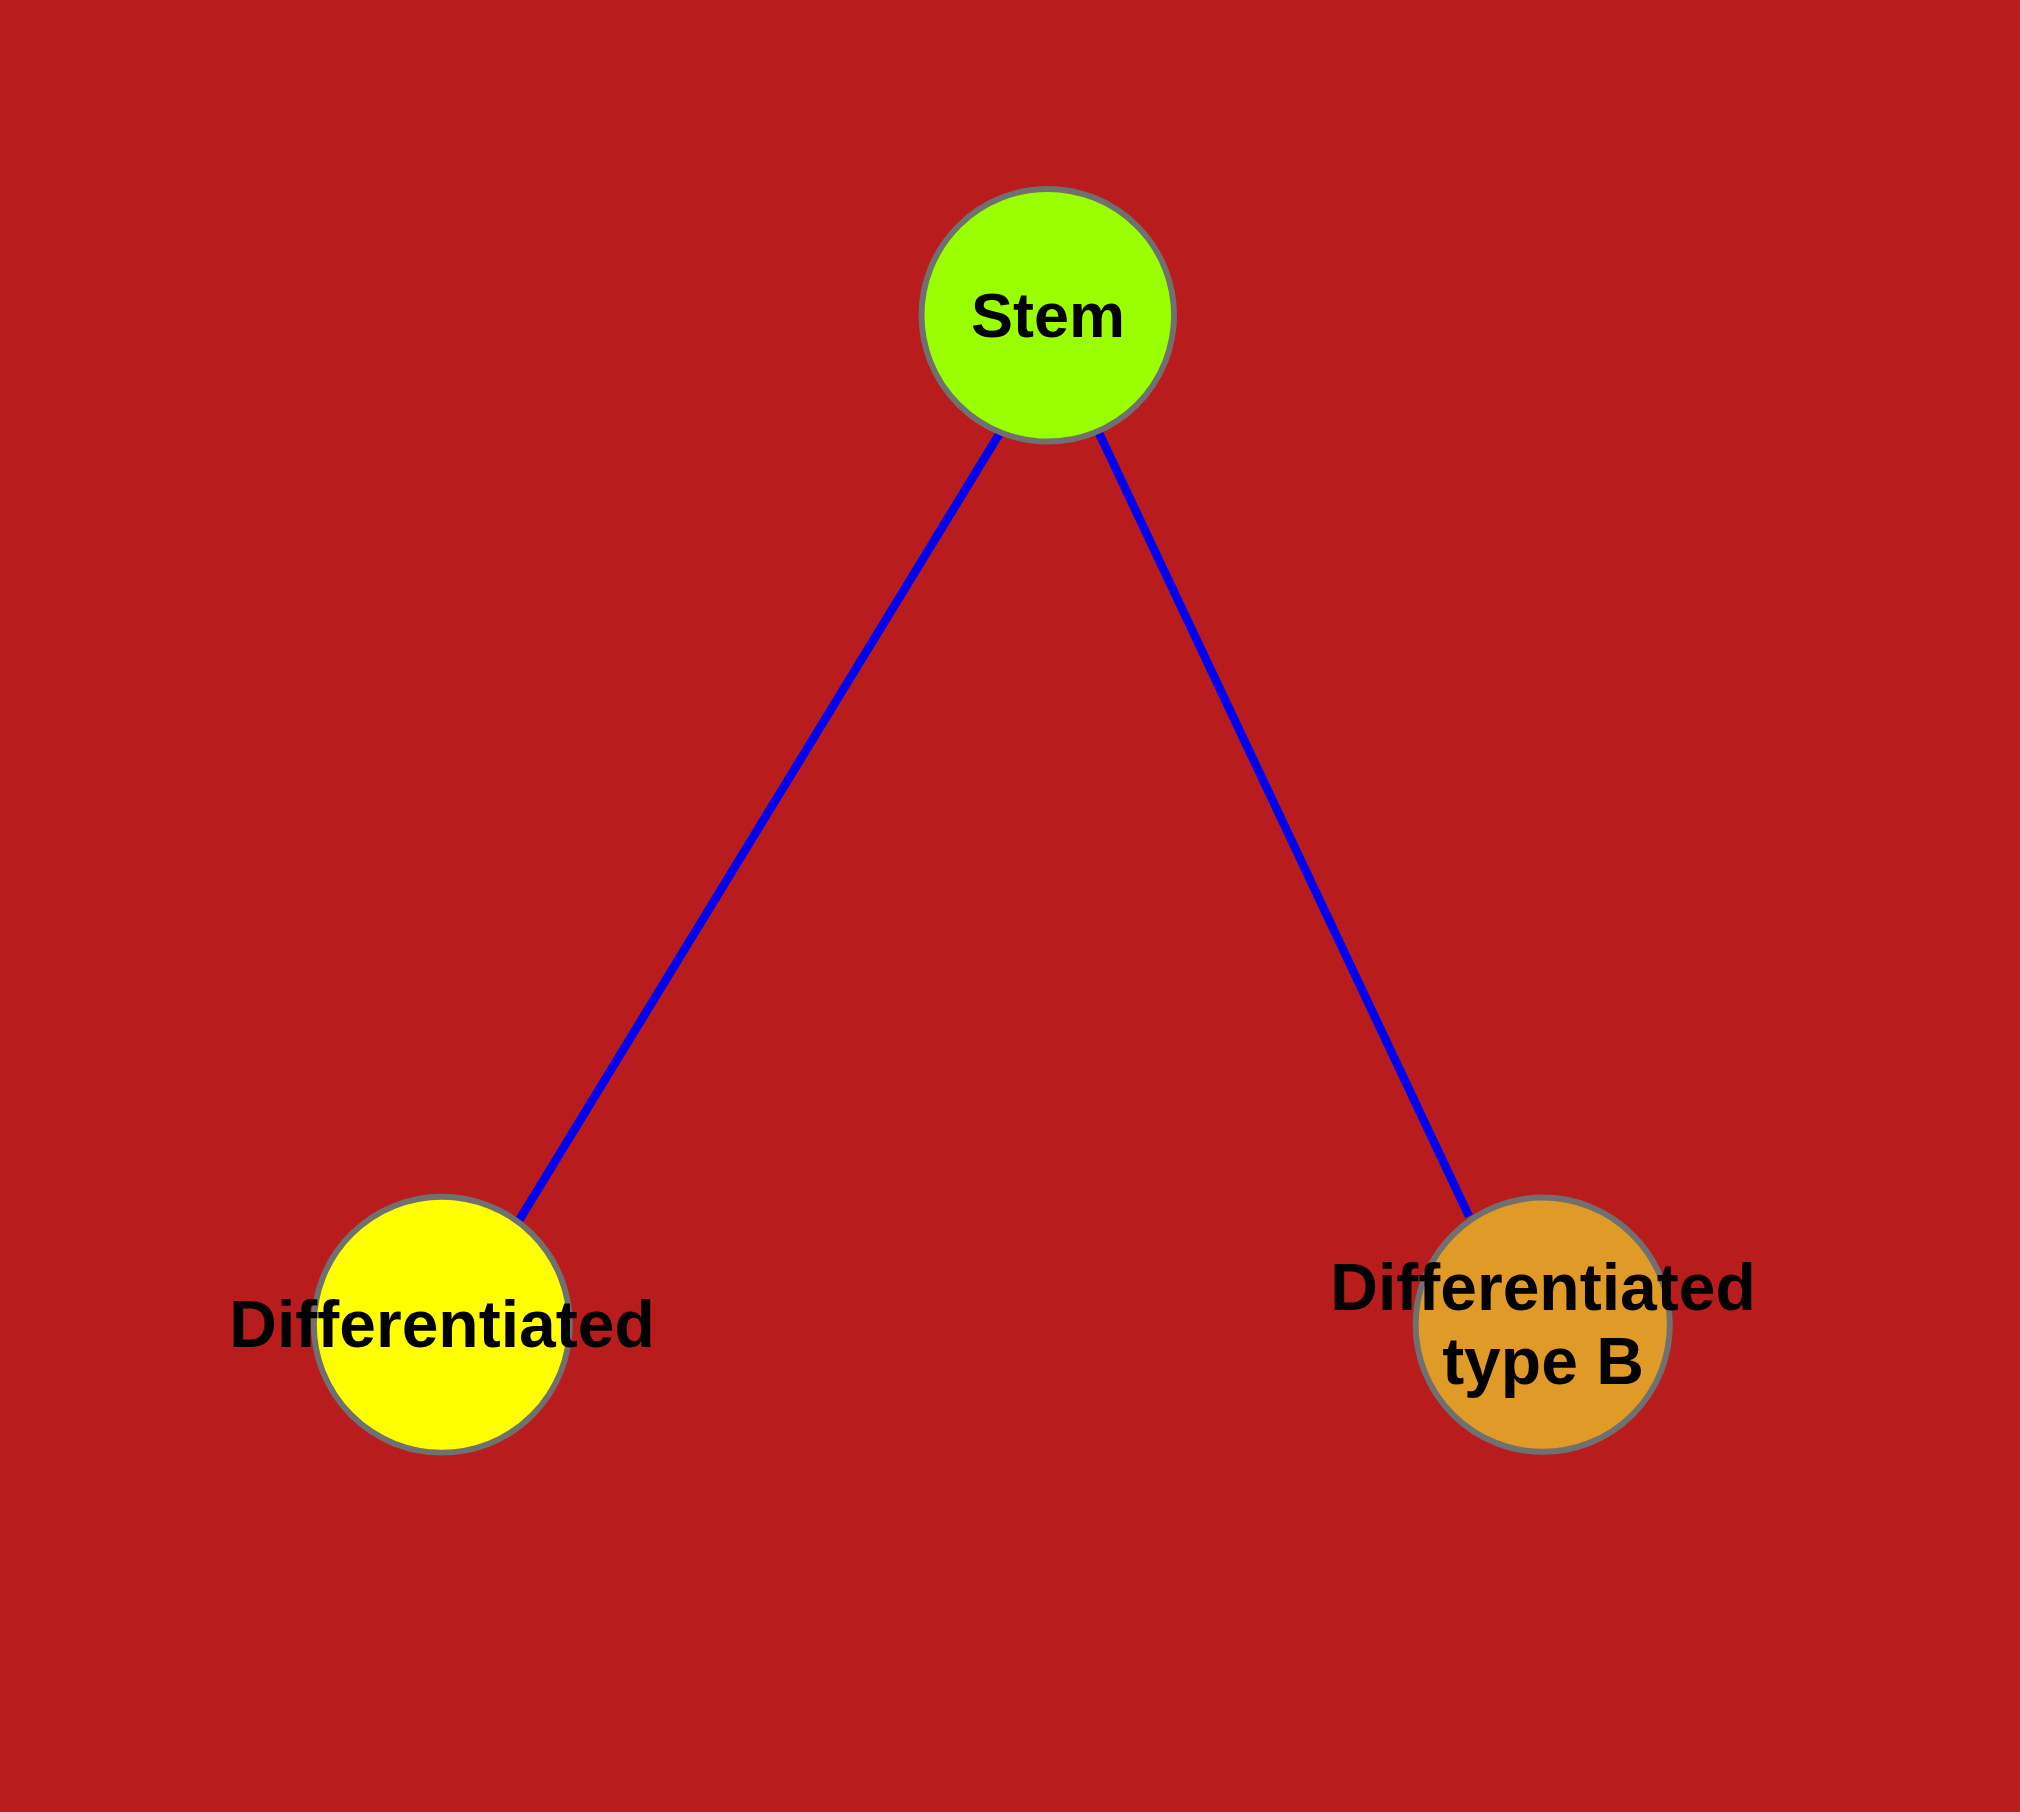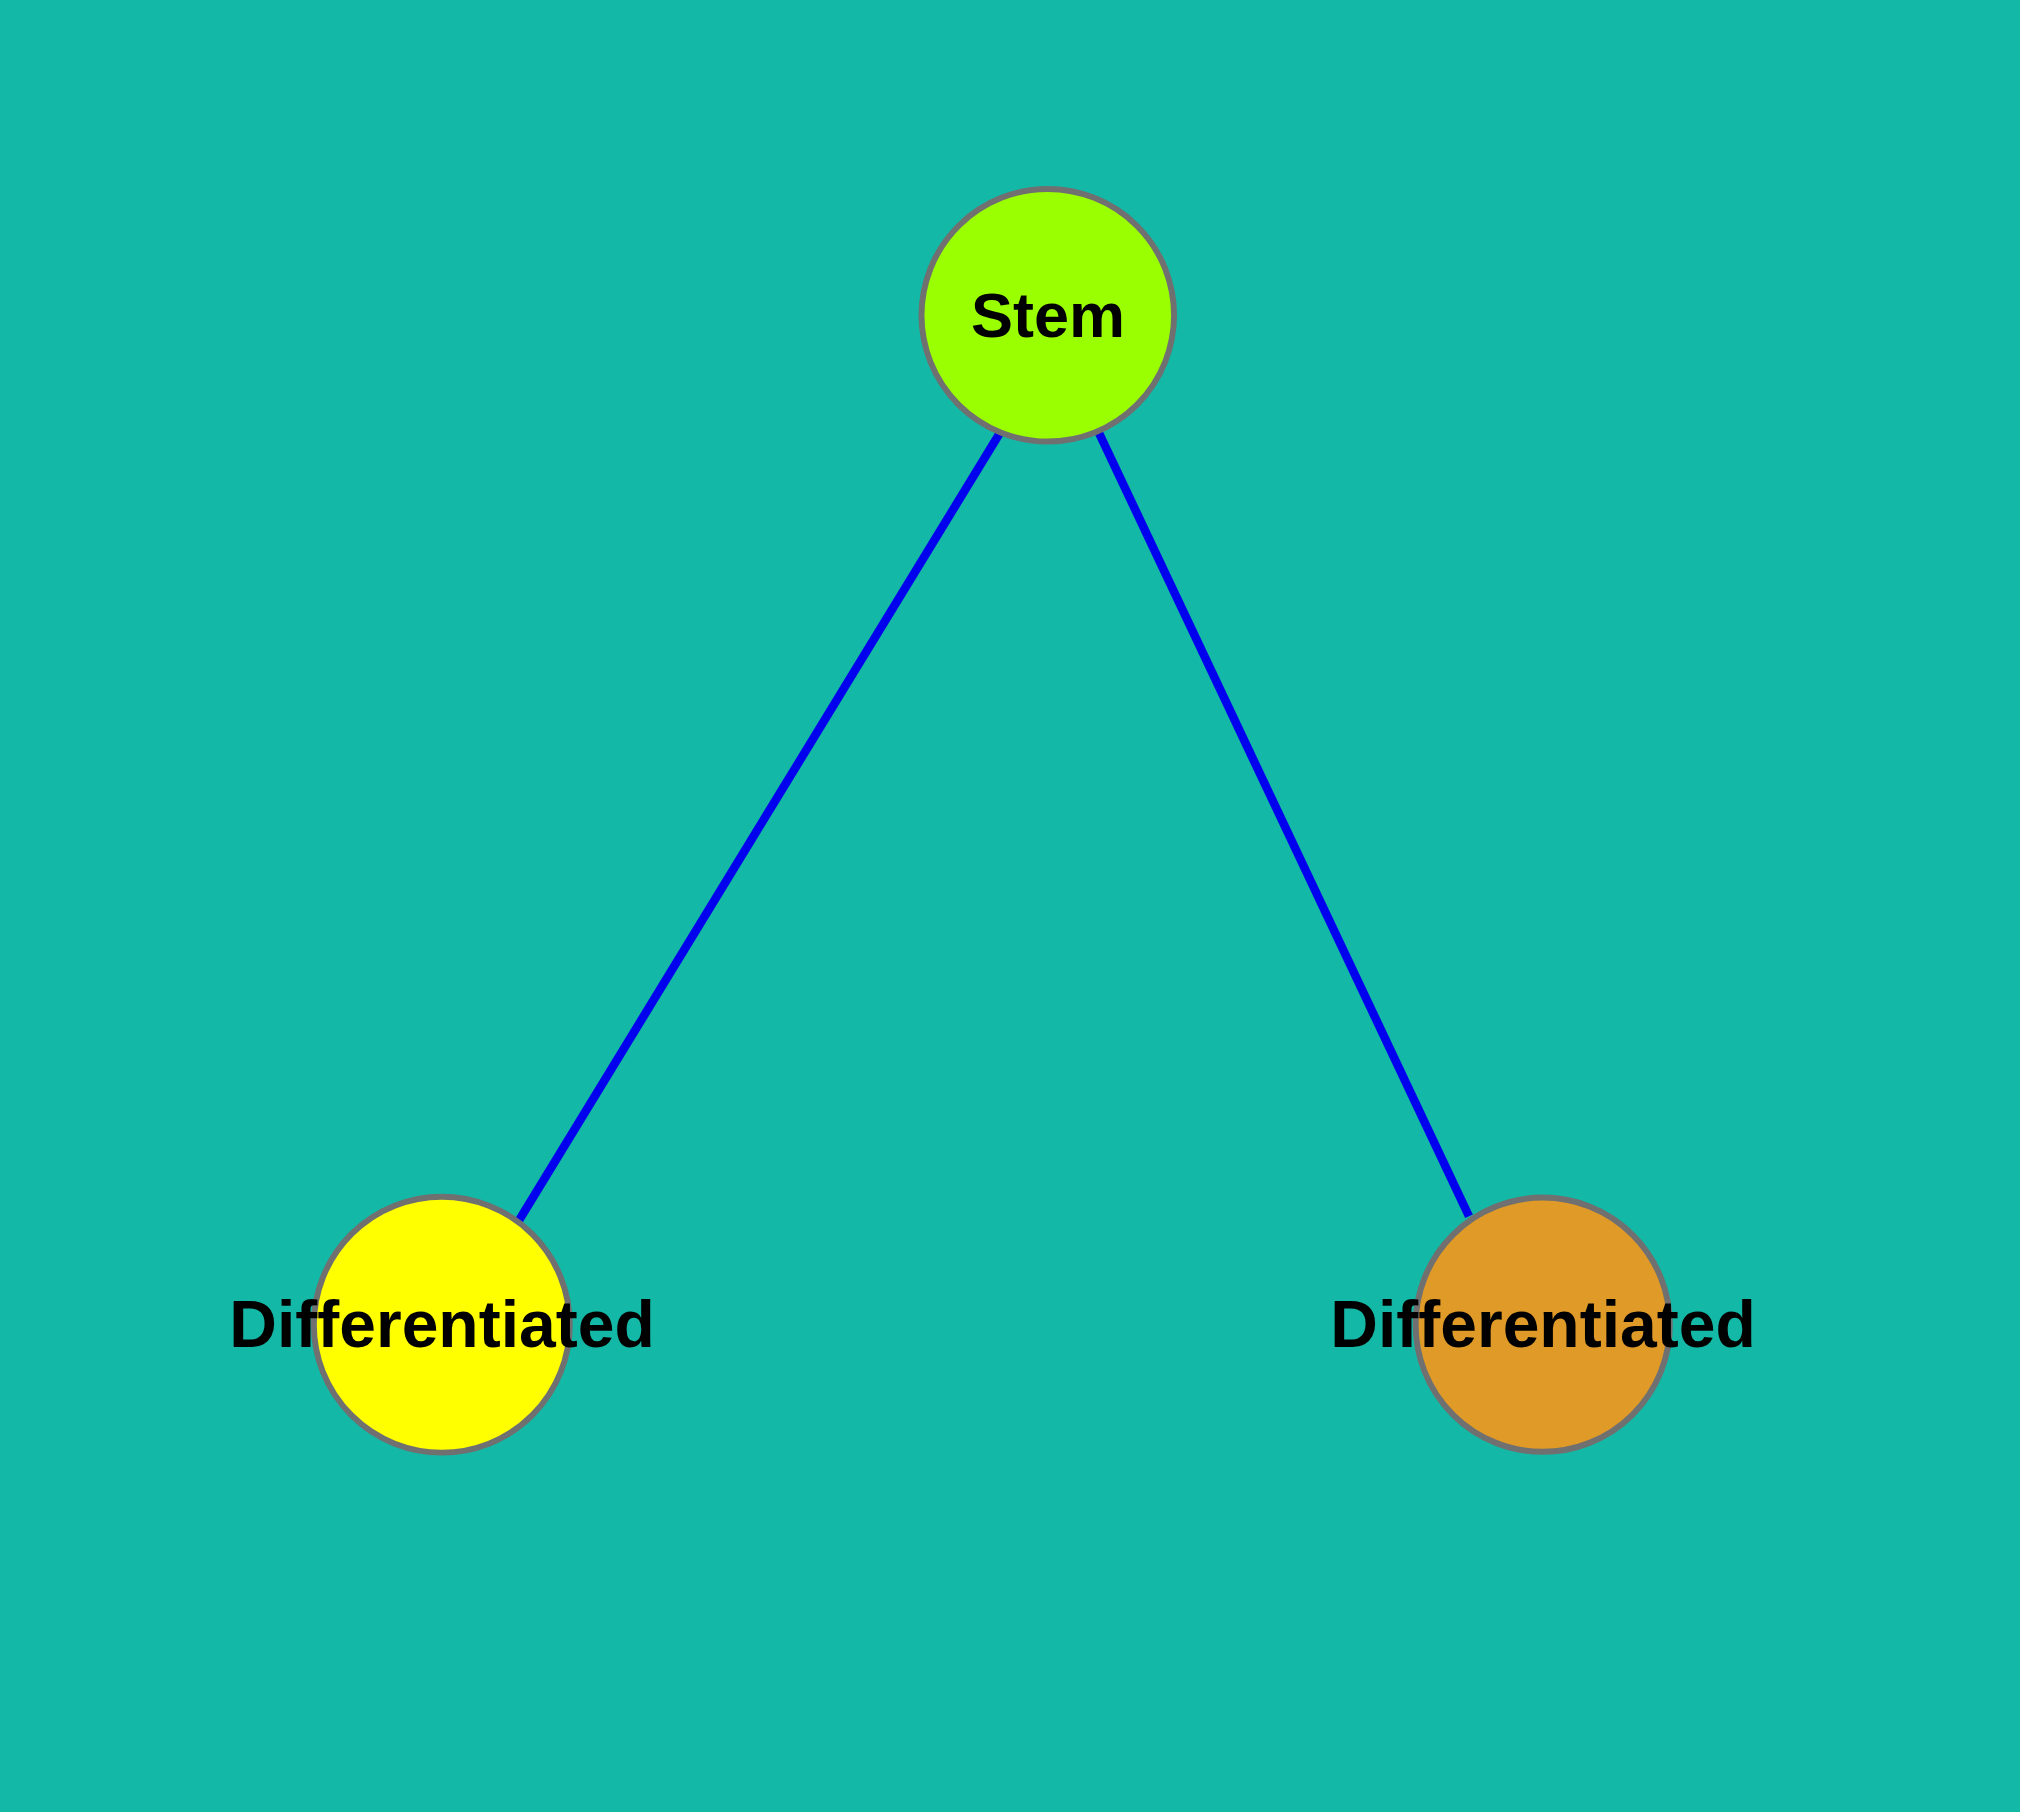--- a/index.html
+++ b/index.html
@@ -39,21 +39,21 @@
     font-size: 63px;
   }
   .label-diff {
     font-size: 66px;
   }
   .label-line { display: block; }
 </style>
 </head>
 <body>
 
-<div id="canvas" style="background: #14b8a6;">
+<div id="canvas" style="background: #b91c1c;">
 
   <svg id="graph-svg" viewBox="0 0 2384 2138" xmlns="http://www.w3.org/2000/svg">
 
     <g>
       <line x1="1180" y1="510" x2="612" y2="1440" stroke="#0000ee" stroke-width="10" stroke-linecap="butt"></line>
       <line x1="1296" y1="510" x2="1733" y2="1435" stroke="#0000ee" stroke-width="10" stroke-linecap="butt"></line>
     </g>
 
     <g>
       <circle cx="1236" cy="372" r="149" fill="#9aff00" stroke="#707070" stroke-width="7"></circle>
@@ -65,16 +65,17 @@
   <div class="node-label label-stem" style="left: 1048px; top: 315px; font-size: 63px; color: rgb(0, 0, 0);">
     <span class="label-line">Stem</span>
   </div>
 
   <div class="node-label label-diff" style="left: 442px; top: 1325px; font-size: 66px; color: rgb(0, 0, 0);">
     <span class="label-line">Differentiated</span>
   </div>
 
   <div class="node-label label-diff" style="left: 1543px; top: 1325px; font-size: 66px; color: rgb(0, 0, 0);">
     <span class="label-line">Differentiated</span>
+    <span class="label-line">type B</span>
   </div>
 
 </div>
 
 
 </body></html>

